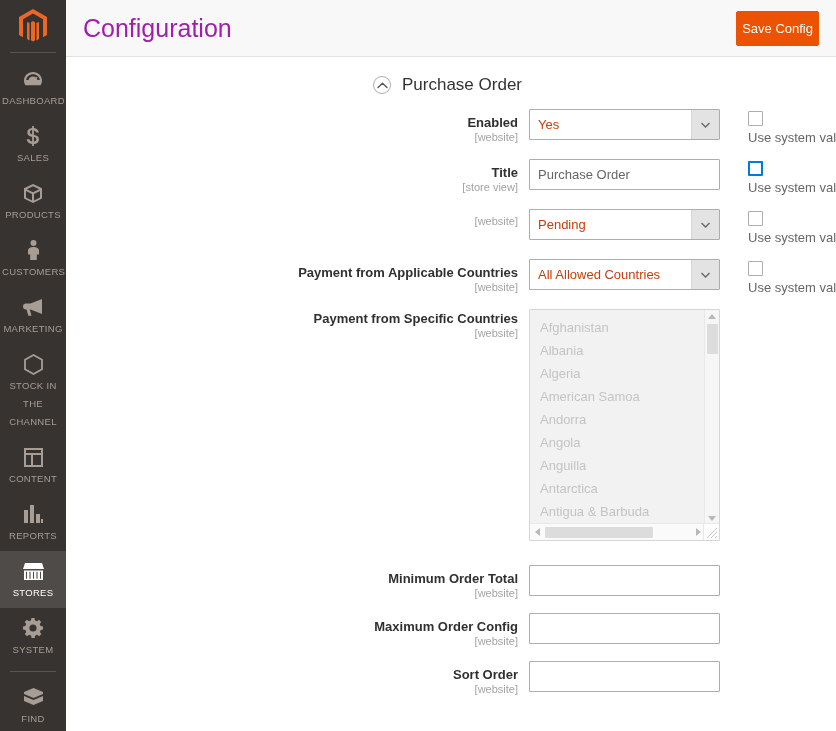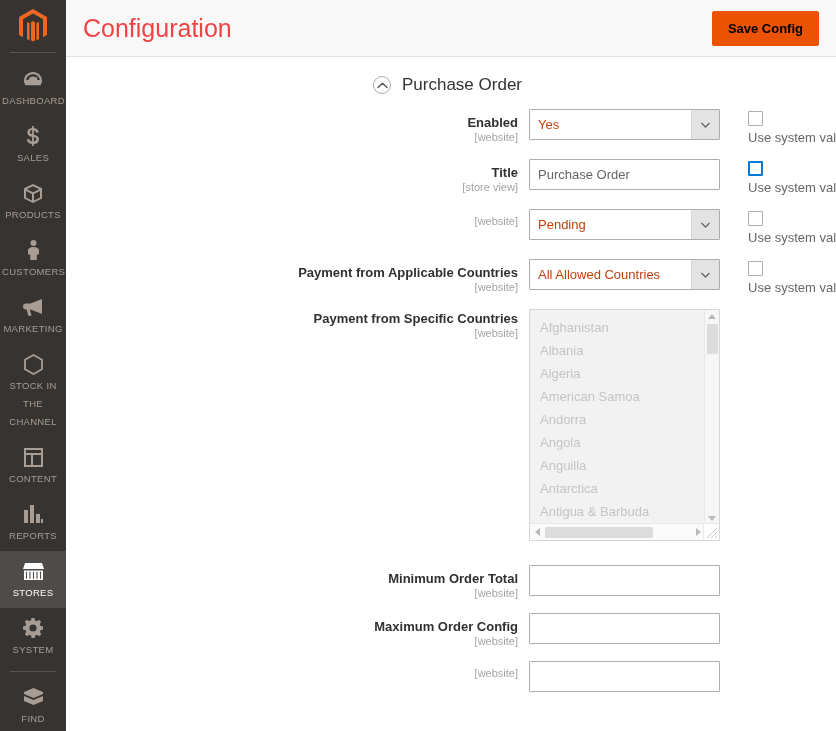--- a/index.html
+++ b/index.html
@@ -65,33 +65,33 @@
   #page-header {
     height: 57px;
     background: #f8f8f8;
     border-bottom: 1px solid #e3e3e3;
     display: flex;
     align-items: center;
     padding: 0 17px 0 17px;
   }
   #page-title {
     font-size: 25px;
-    color: #ef4444;
+    color: #a21caf;
     font-weight: normal;
     flex: 1 1 auto;
     line-height: 30px;
   }
   #save-config {
     background: #eb5202;
-    color: #000000;
+    color: #ffffff;
     border: 1px solid #eb5202;
     border-radius: 2px;
     font-size: 13px;
-    font-weight: bold;
-    padding: 9px 15px;
+    font-weight: normal;
+    padding: 9px 5px;
     cursor: pointer;
     font-family: "Liberation Sans", sans-serif;
   }
 
   #content { padding: 0; }
 
   .section-head {
     display: flex;
     align-items: center;
     padding: 18px 0 14px 0;
@@ -609,20 +609,21 @@
           <span class="label-scope">[website]</span>
         </div>
         <div class="field-control">
           <input class="mg-input" type="text" value="" style="">
         </div>
         <div class="field-extra"></div>
       </div>
 
       <div class="field-row">
         <div class="field-label">
+          <span class="label-text">Sort Order</span>
           <span class="label-scope">[website]</span>
         </div>
         <div class="field-control">
           <input class="mg-input" type="text" value="" style="">
         </div>
         <div class="field-extra"></div>
       </div>
 
     </div>
   </div>

